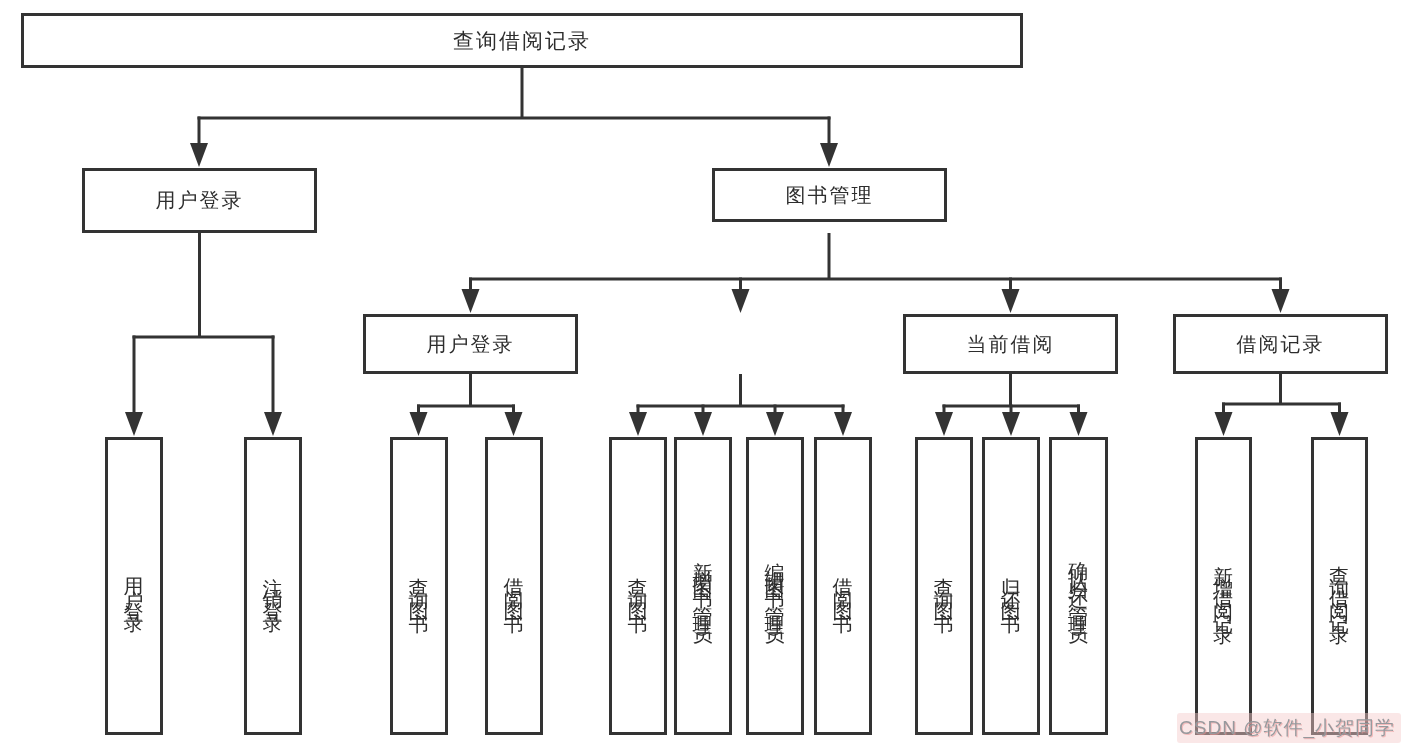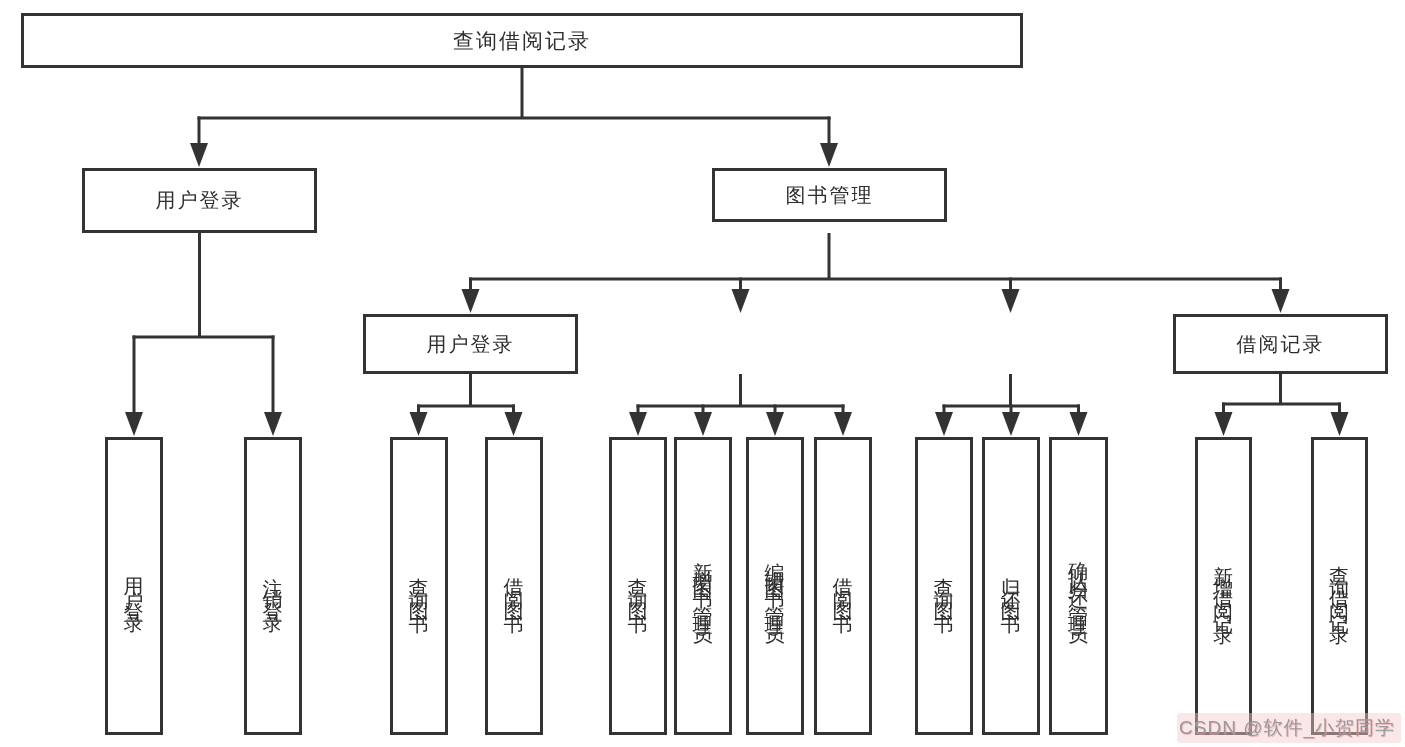--- a/index.html
+++ b/index.html
@@ -146,20 +146,21 @@
       <polygon points="1330.5,412 1348.5,412 1339.5,436"></polygon>
     </g>
   </svg>
 
   <div class="node root">查询借阅记录</div>
 
   <div class="node l2a">用户登录</div>
   <div class="node l2b">图书管理</div>
 
   <div class="node l3 l3a">用户登录</div>
+  <div class="node l3 l3c">当前借阅</div>
   <div class="node l3 l3d">借阅记录</div>
 
   <div class="leaf lfA1">
     <span>用户登录</span>
   </div>
   <div class="leaf lfA2">
     <span>注销登录</span>
   </div>
 
   <div class="leaf lfB1">

